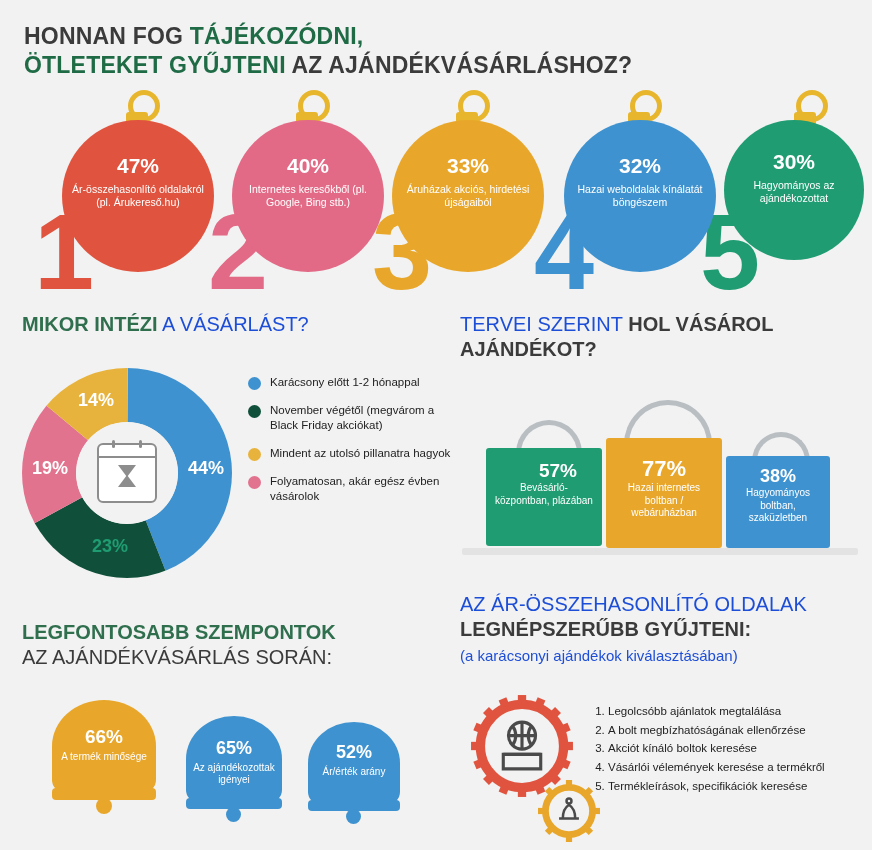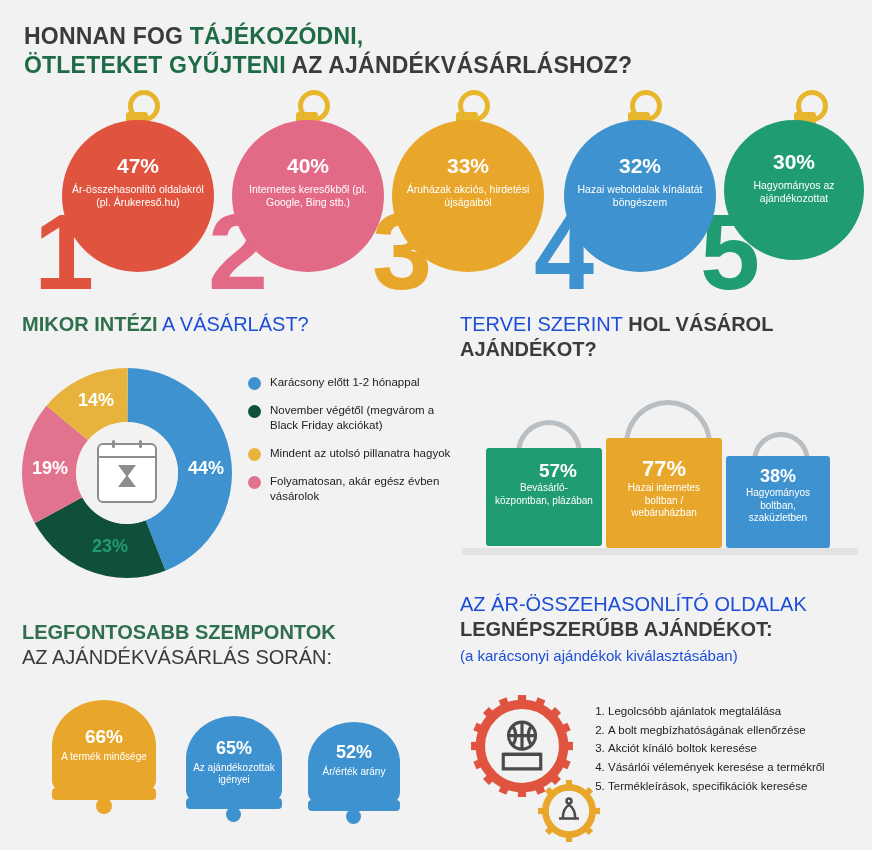--- a/index.html
+++ b/index.html
@@ -247,21 +247,21 @@
     <div class="lip" style="left:0;top:78px;width:92px;height:11px;background:#3e92cf;"></div>
     <div class="knob" style="left:38px;top:87px;width:15px;height:15px;background:#3e92cf;"></div>
     <div class="txt" style="top:20px;">
       <div class="pct" style="font-size:18px;">52%</div>
       <div class="cap">Ár/érték arány</div>
     </div>
   </div>
 
   <div class="h2" style="left:460px;top:592px;width:400px;">
     <span class="norm">AZ ÁR-ÖSSZEHASONLÍTÓ OLDALAK</span><br>
-    <span class="dark">LEGNÉPSZERŰBB AJÁNDÉKOT:</span><br>
+    <span class="dark">LEGNÉPSZERŰBB GYŰJTENI:</span><br>
     <span class="norm" style="font-size:15px;">(a karácsonyi ajándékok kiválasztásában)</span>
   </div>
 
   <svg class="gear-svg" style="left:470px;top:694px;" width="104" height="104" viewBox="0 0 100 100">
     <g fill="#e0543f">
       <circle cx="50" cy="50" r="40" fill="none" stroke="#e0543f" stroke-width="9"></circle>
       <g>
         <rect x="46" y="1" width="8" height="12"></rect>
           <rect x="46" y="87" width="8" height="12"></rect>
         <rect x="1" y="46" width="12" height="8"></rect>

